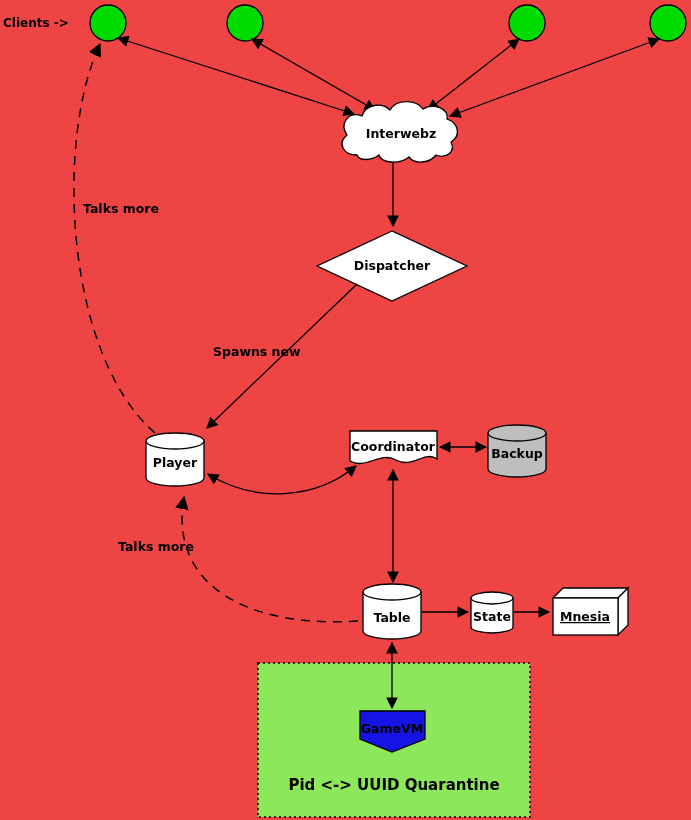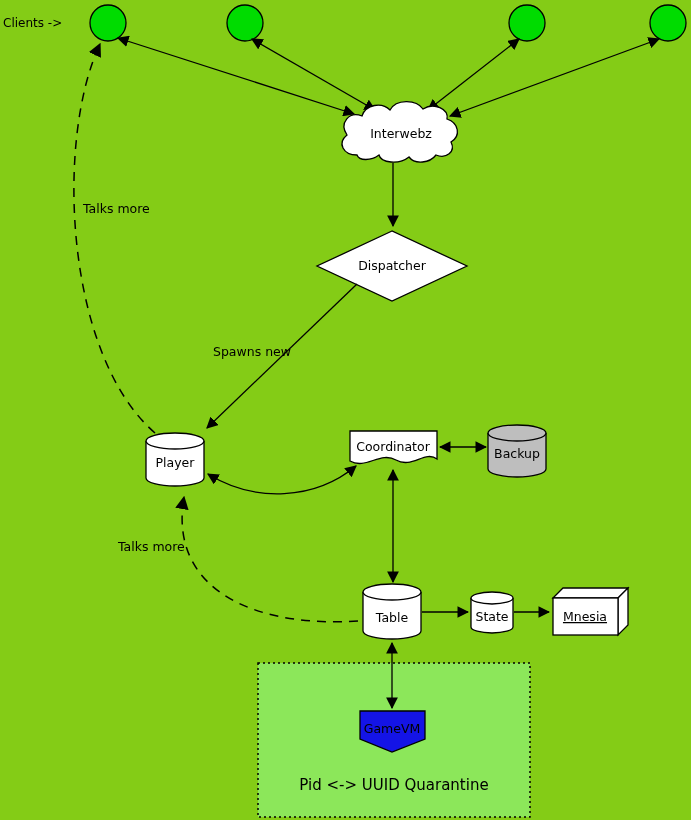--- a/index.html
+++ b/index.html
@@ -5,22 +5,23 @@
   html, body {
     margin: 0;
     padding: 0;
     background: #ffffff;
     font-family: "DejaVu Sans", sans-serif;
   }
   .canvas-wrap {
     position: relative;
     width: 691px;
     height: 820px;
-    background: #84cc16;
+    background: #ef4444;
     overflow: hidden;
+    font-weight: bold;
   }
   svg text {
     font-family: "DejaVu Sans", sans-serif;
     fill: #000000;
   }
   .node-label { font-size: 12.5px; }
   .edge-label { font-size: 12.5px; }
   .clients-label { font-size: 12px; }
   .quarantine-label { font-size: 15px; }
   .underlined { text-decoration: underline; }

